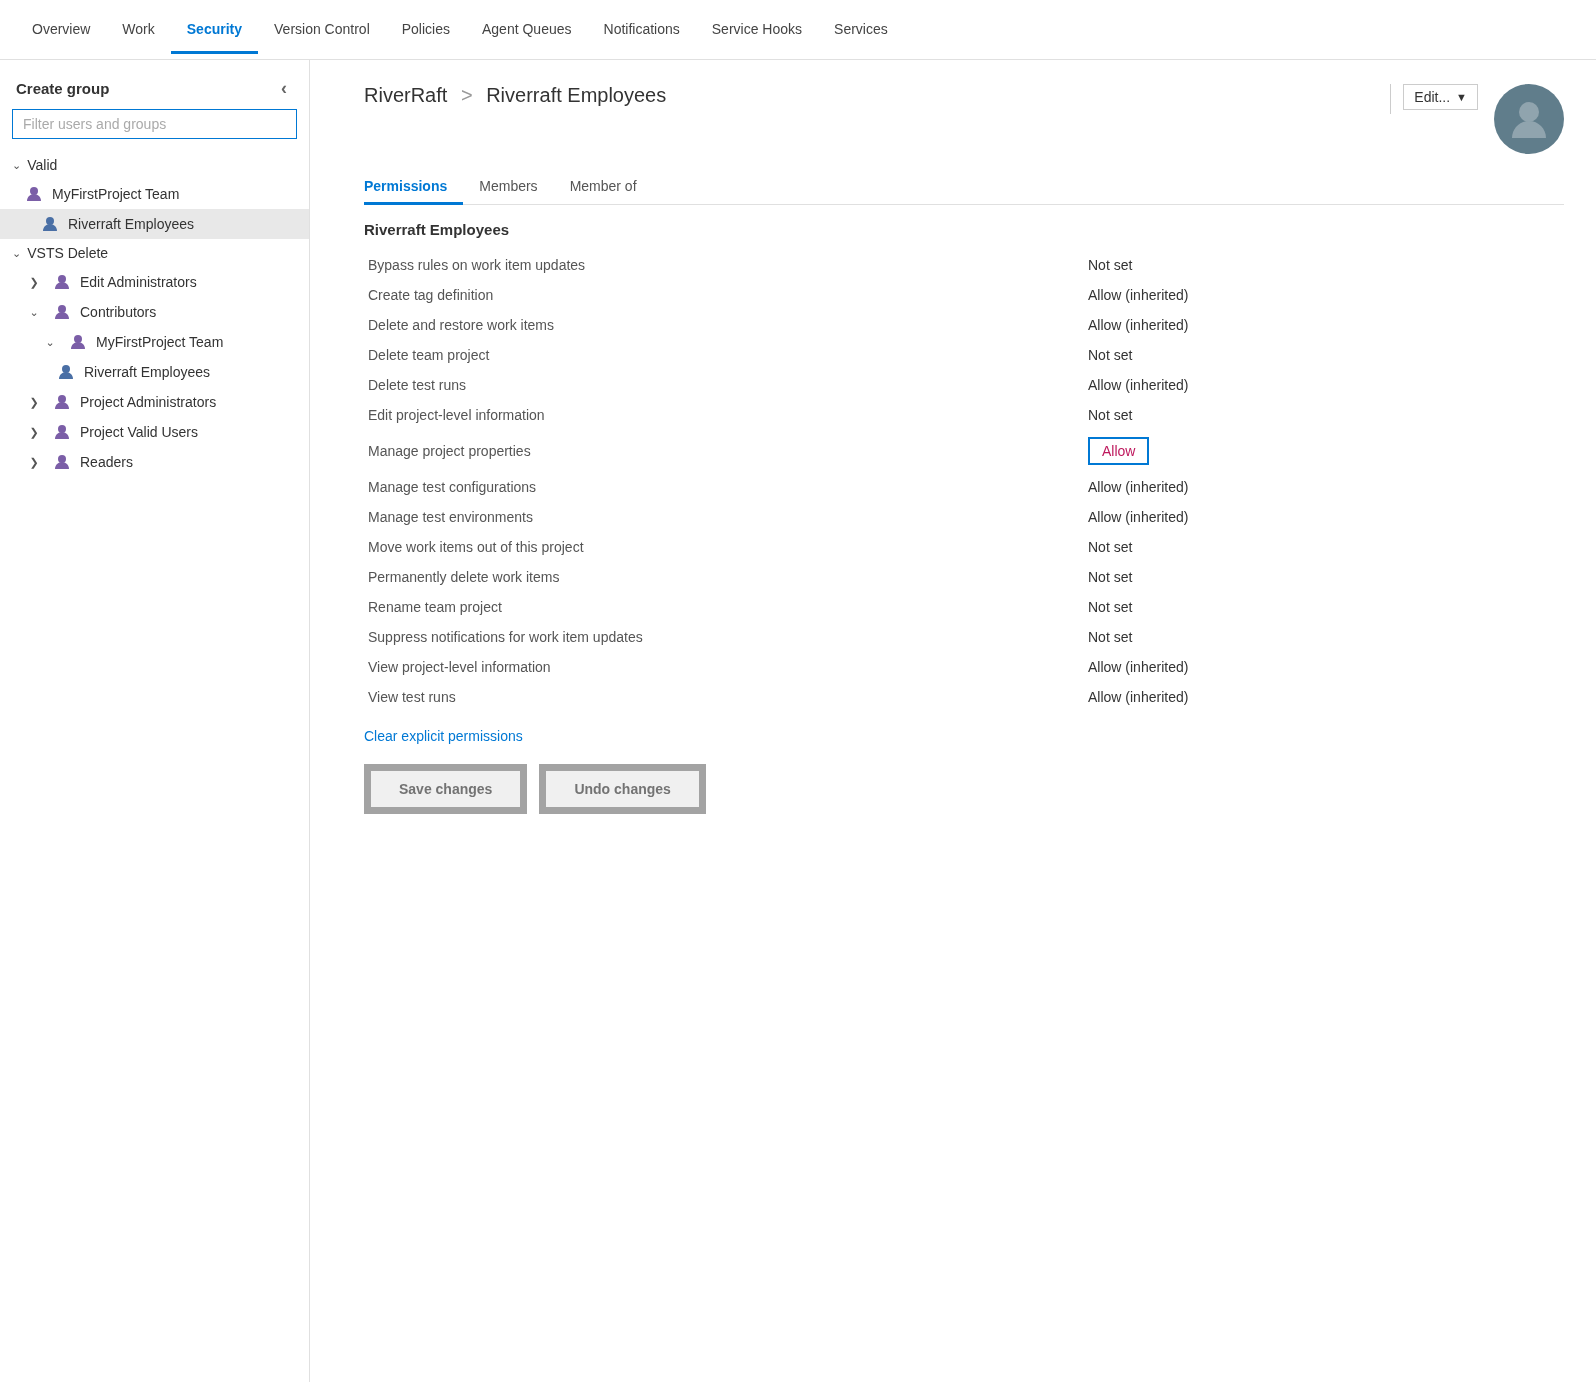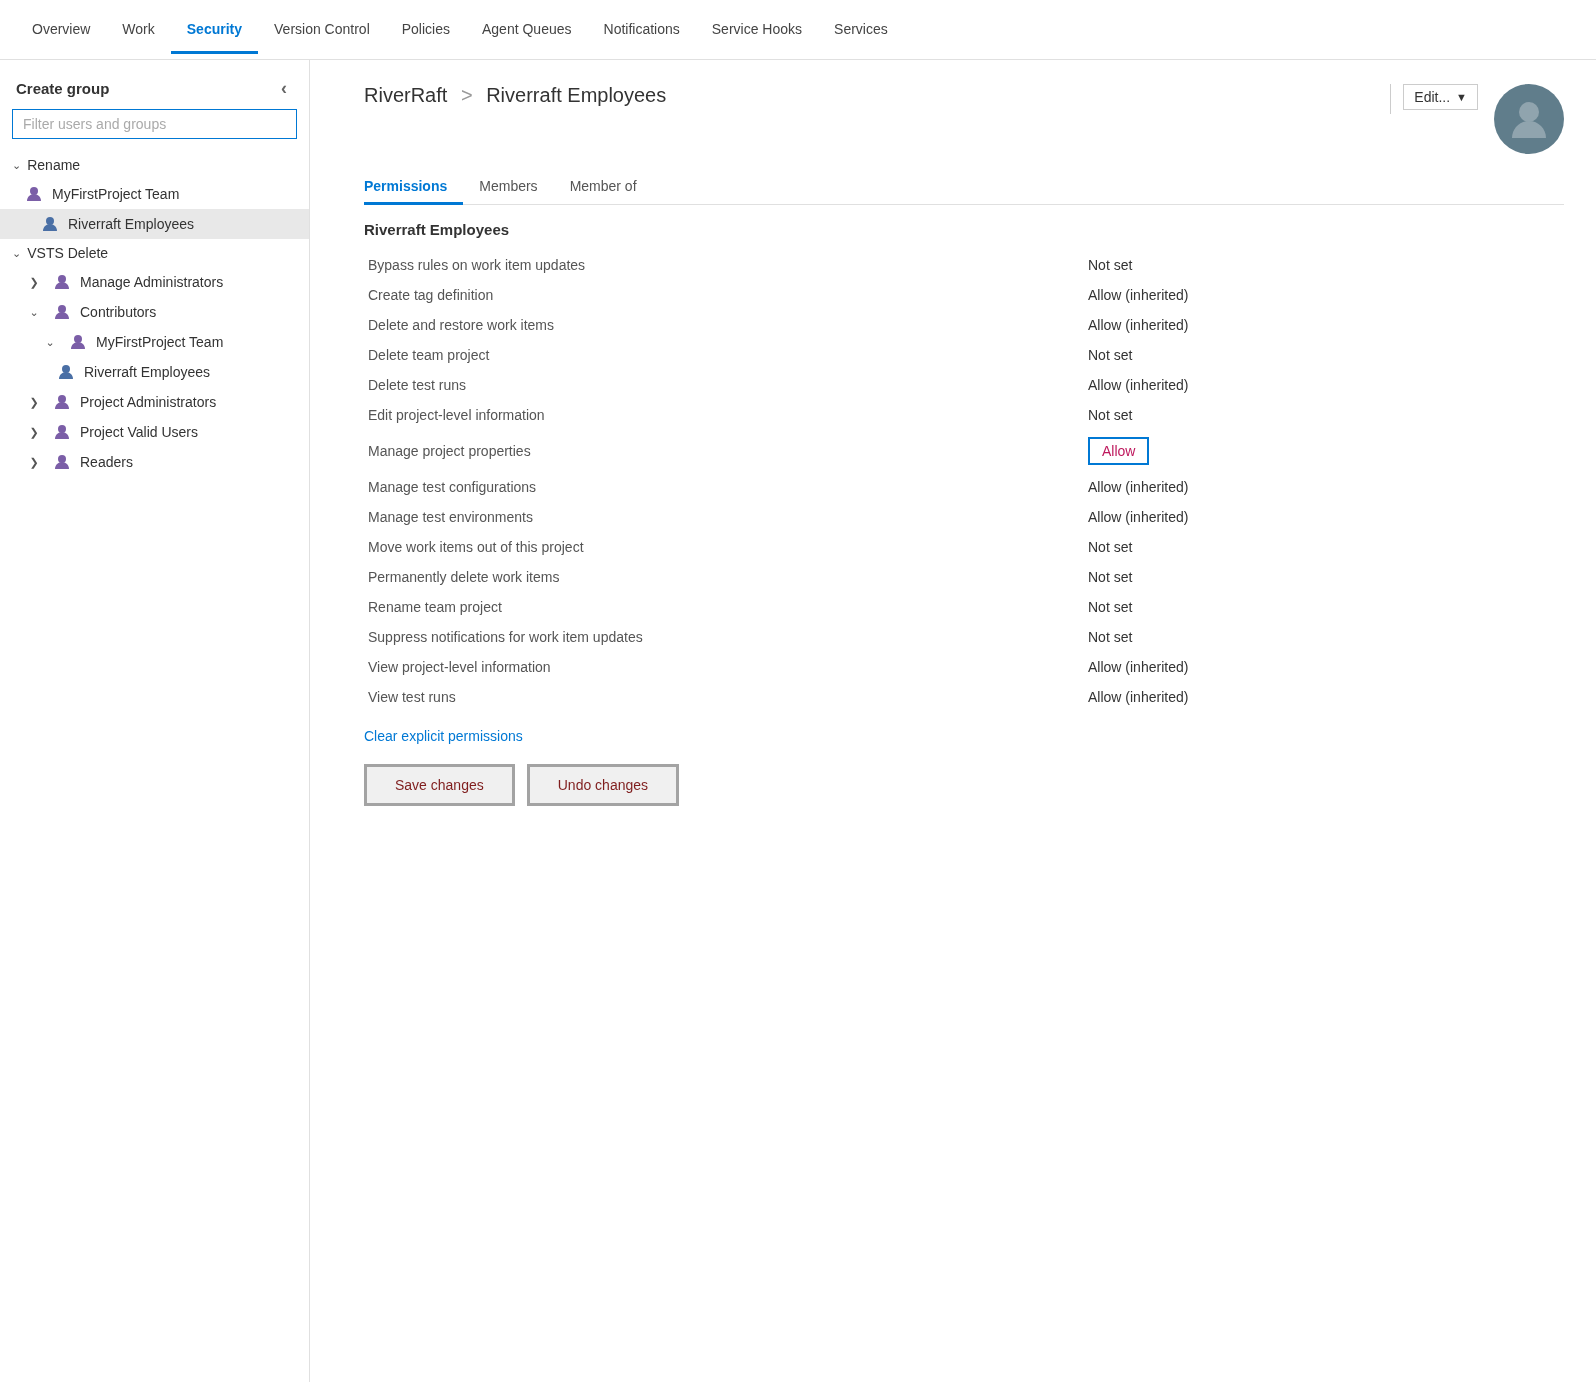--- a/index.html
+++ b/index.html
@@ -214,24 +214,24 @@
     
     .bottom-buttons {
       display: flex;
       gap: 12px;
       margin-top: 20px;
     }
     .btn {
       padding: 10px 28px;
       font-size: 14px;
       cursor: pointer;
-      border: 3px solid #a3a3a3;
+      border: 7px solid #a3a3a3;
       background: #f0f0f0;
-      color: #7f1d1d;
-      font-weight: 400;
+      color: #737373;
+      font-weight: 700;
     }
 
     
     .person-icon-svg { width: 20px; height: 20px; }
   </style>
 </head>
 <body>
 
 <nav class="top-nav">
   <span class="top-nav-item">Overview</span>
@@ -251,21 +251,21 @@
     <div class="sidebar-header">
       <span>Create group</span>
       <span class="sidebar-collapse-btn">‹</span>
     </div>
     <input class="filter-input" type="text" placeholder="Filter users and groups" style="">
 
     <div class="tree">
 
       <div class="tree-section-label">
         <span class="chevron">⌄</span>
-        <span>Rename</span>
+        <span>Valid</span>
       </div>
 
       <div class="tree-item indent-1">
         <span class="icon">
           <svg class="person-icon-svg" viewBox="0 0 20 20" xmlns="http://www.w3.org/2000/svg">
             <circle cx="10" cy="7" r="4" fill="#7B5EA7"></circle>
             <path d="M3 17c0-3.866 3.134-7 7-7s7 3.134 7 7" fill="#7B5EA7"></path>
           </svg>
         </span>
         <span>MyFirstProject Team</span>
@@ -287,21 +287,21 @@
       </div>
 
       <div class="tree-item indent-1">
         <span class="icon" style="font-size:11px;color:#555;">❯</span>
         <span class="icon">
           <svg class="person-icon-svg" viewBox="0 0 20 20" xmlns="http://www.w3.org/2000/svg">
             <circle cx="10" cy="7" r="4" fill="#7B5EA7"></circle>
             <path d="M3 17c0-3.866 3.134-7 7-7s7 3.134 7 7" fill="#7B5EA7"></path>
           </svg>
         </span>
-        <span>Manage Administrators</span>
+        <span>Edit Administrators</span>
       </div>
 
       <div class="tree-item indent-1">
         <span class="icon" style="font-size:11px;color:#555;">⌄</span>
         <span class="icon">
           <svg class="person-icon-svg" viewBox="0 0 20 20" xmlns="http://www.w3.org/2000/svg">
             <circle cx="10" cy="7" r="4" fill="#7B5EA7"></circle>
             <path d="M3 17c0-3.866 3.134-7 7-7s7 3.134 7 7" fill="#7B5EA7"></path>
           </svg>
         </span>

